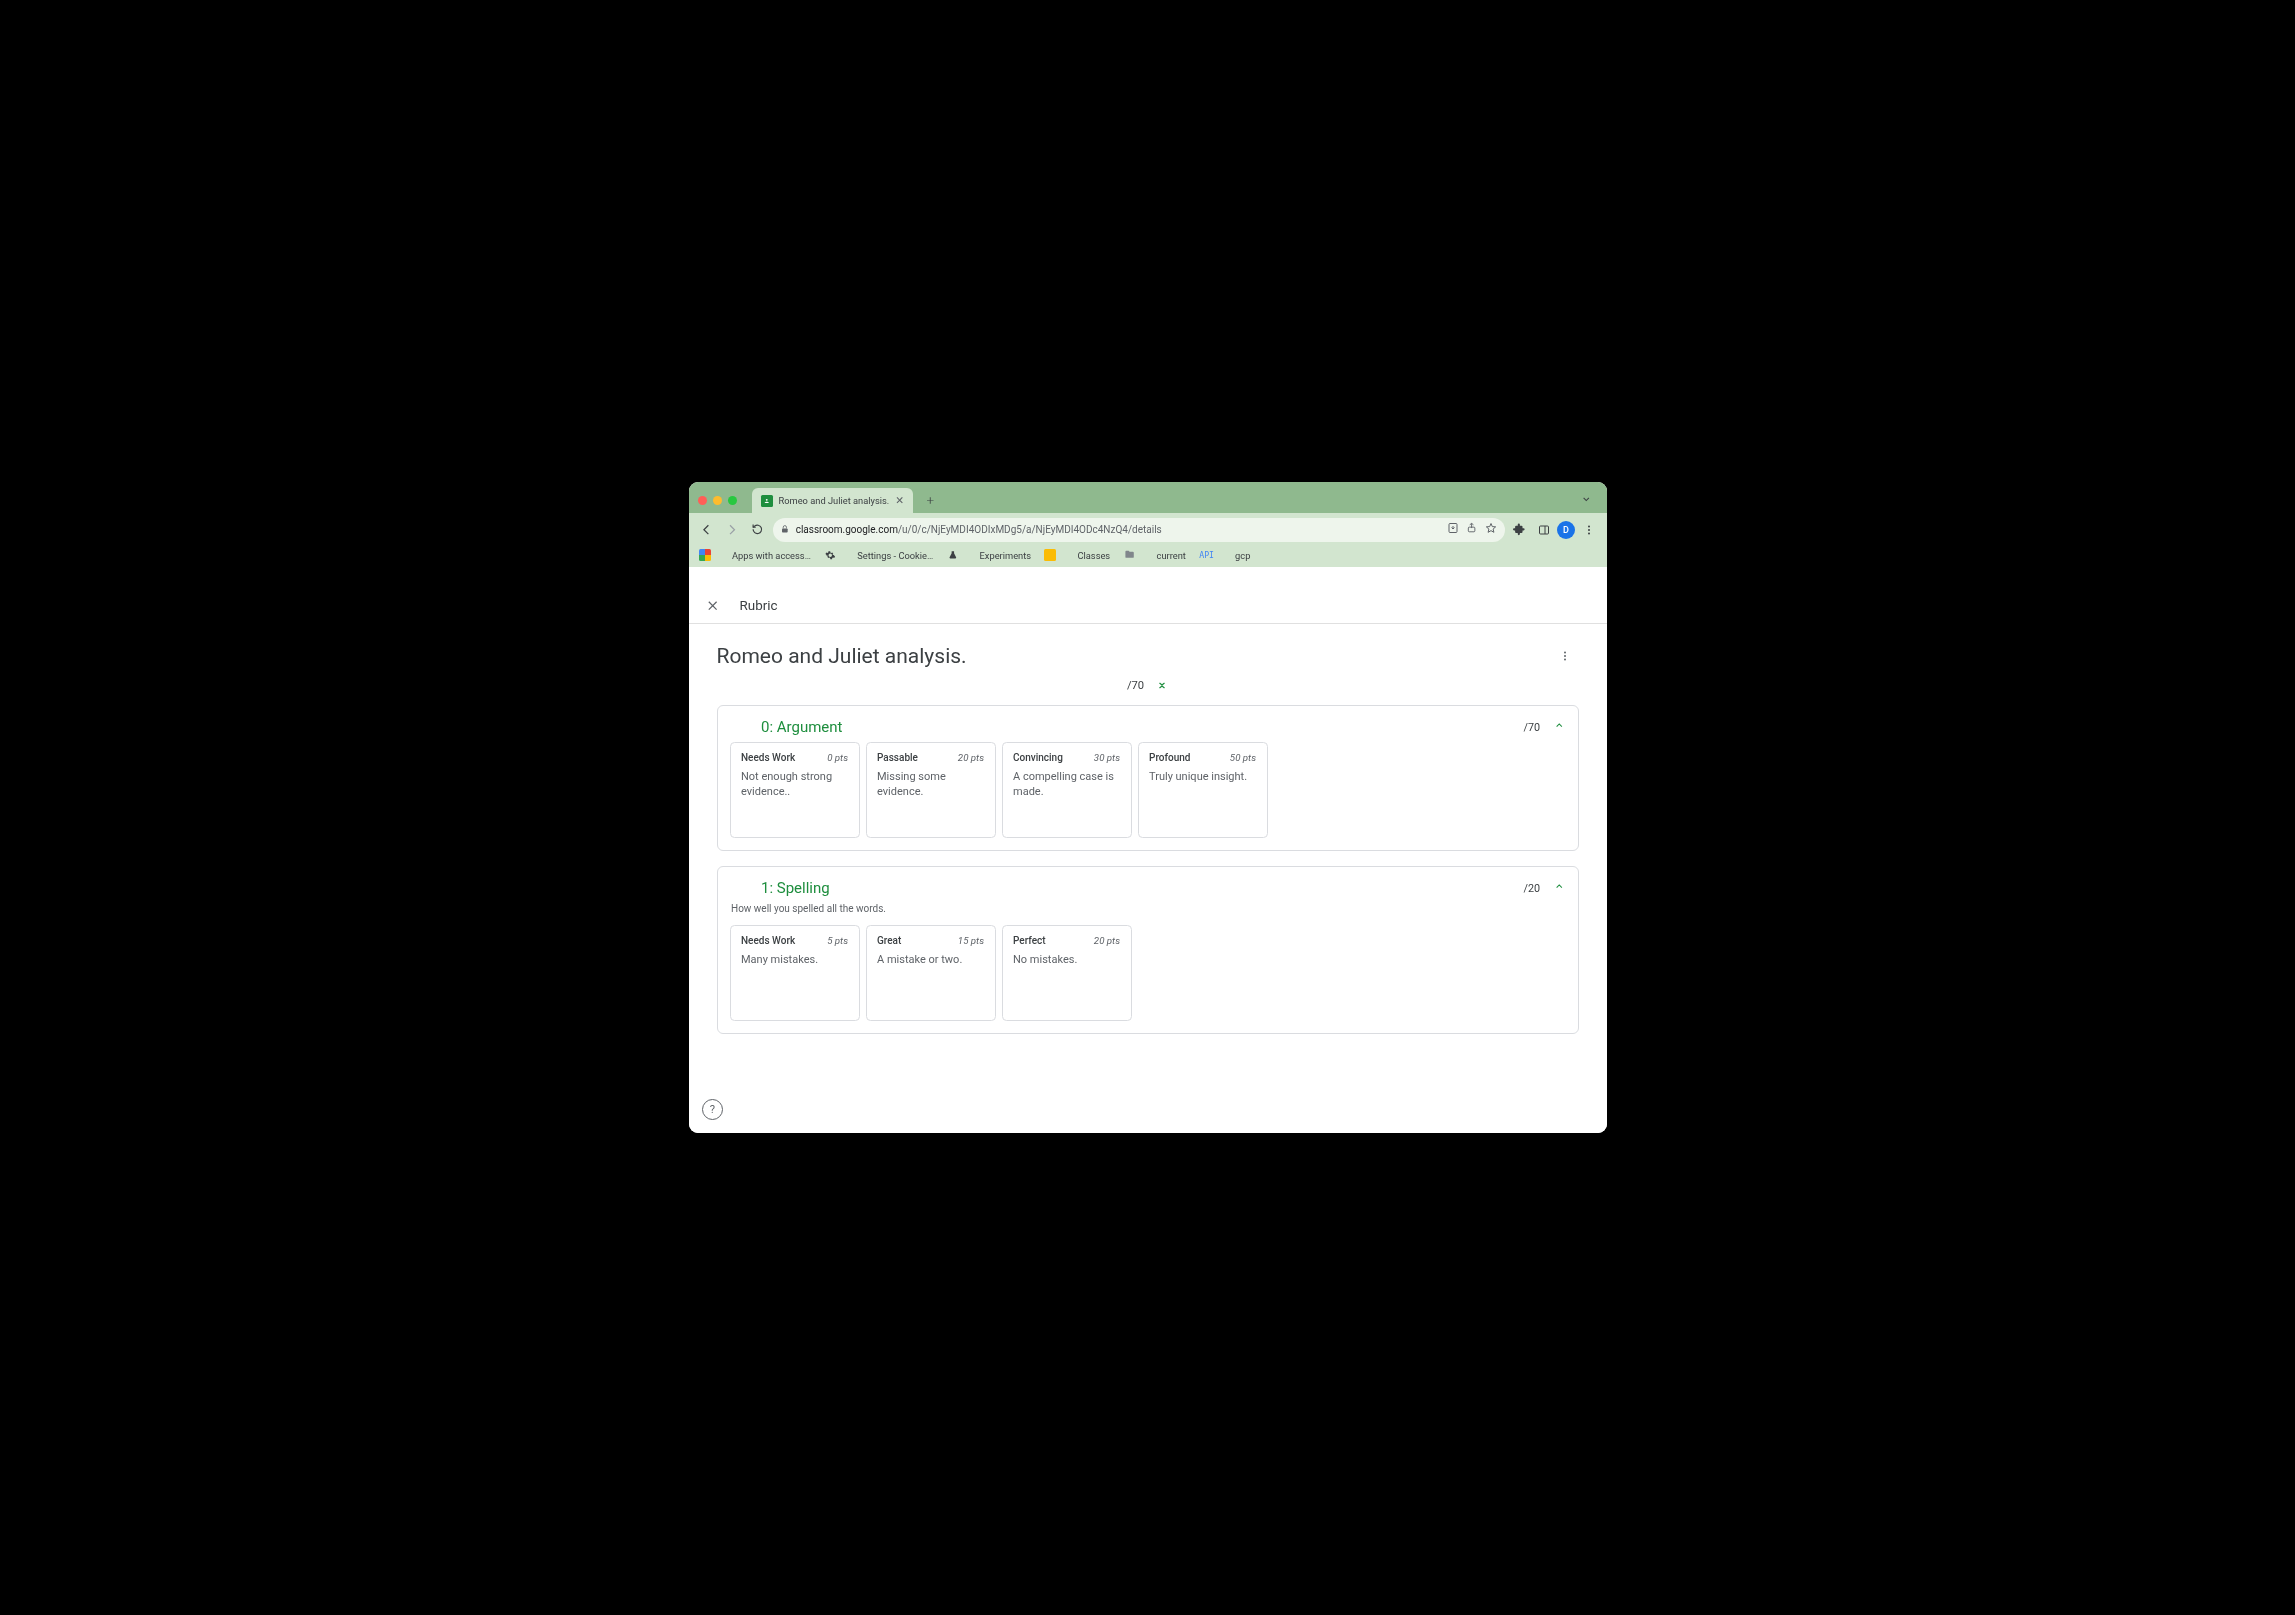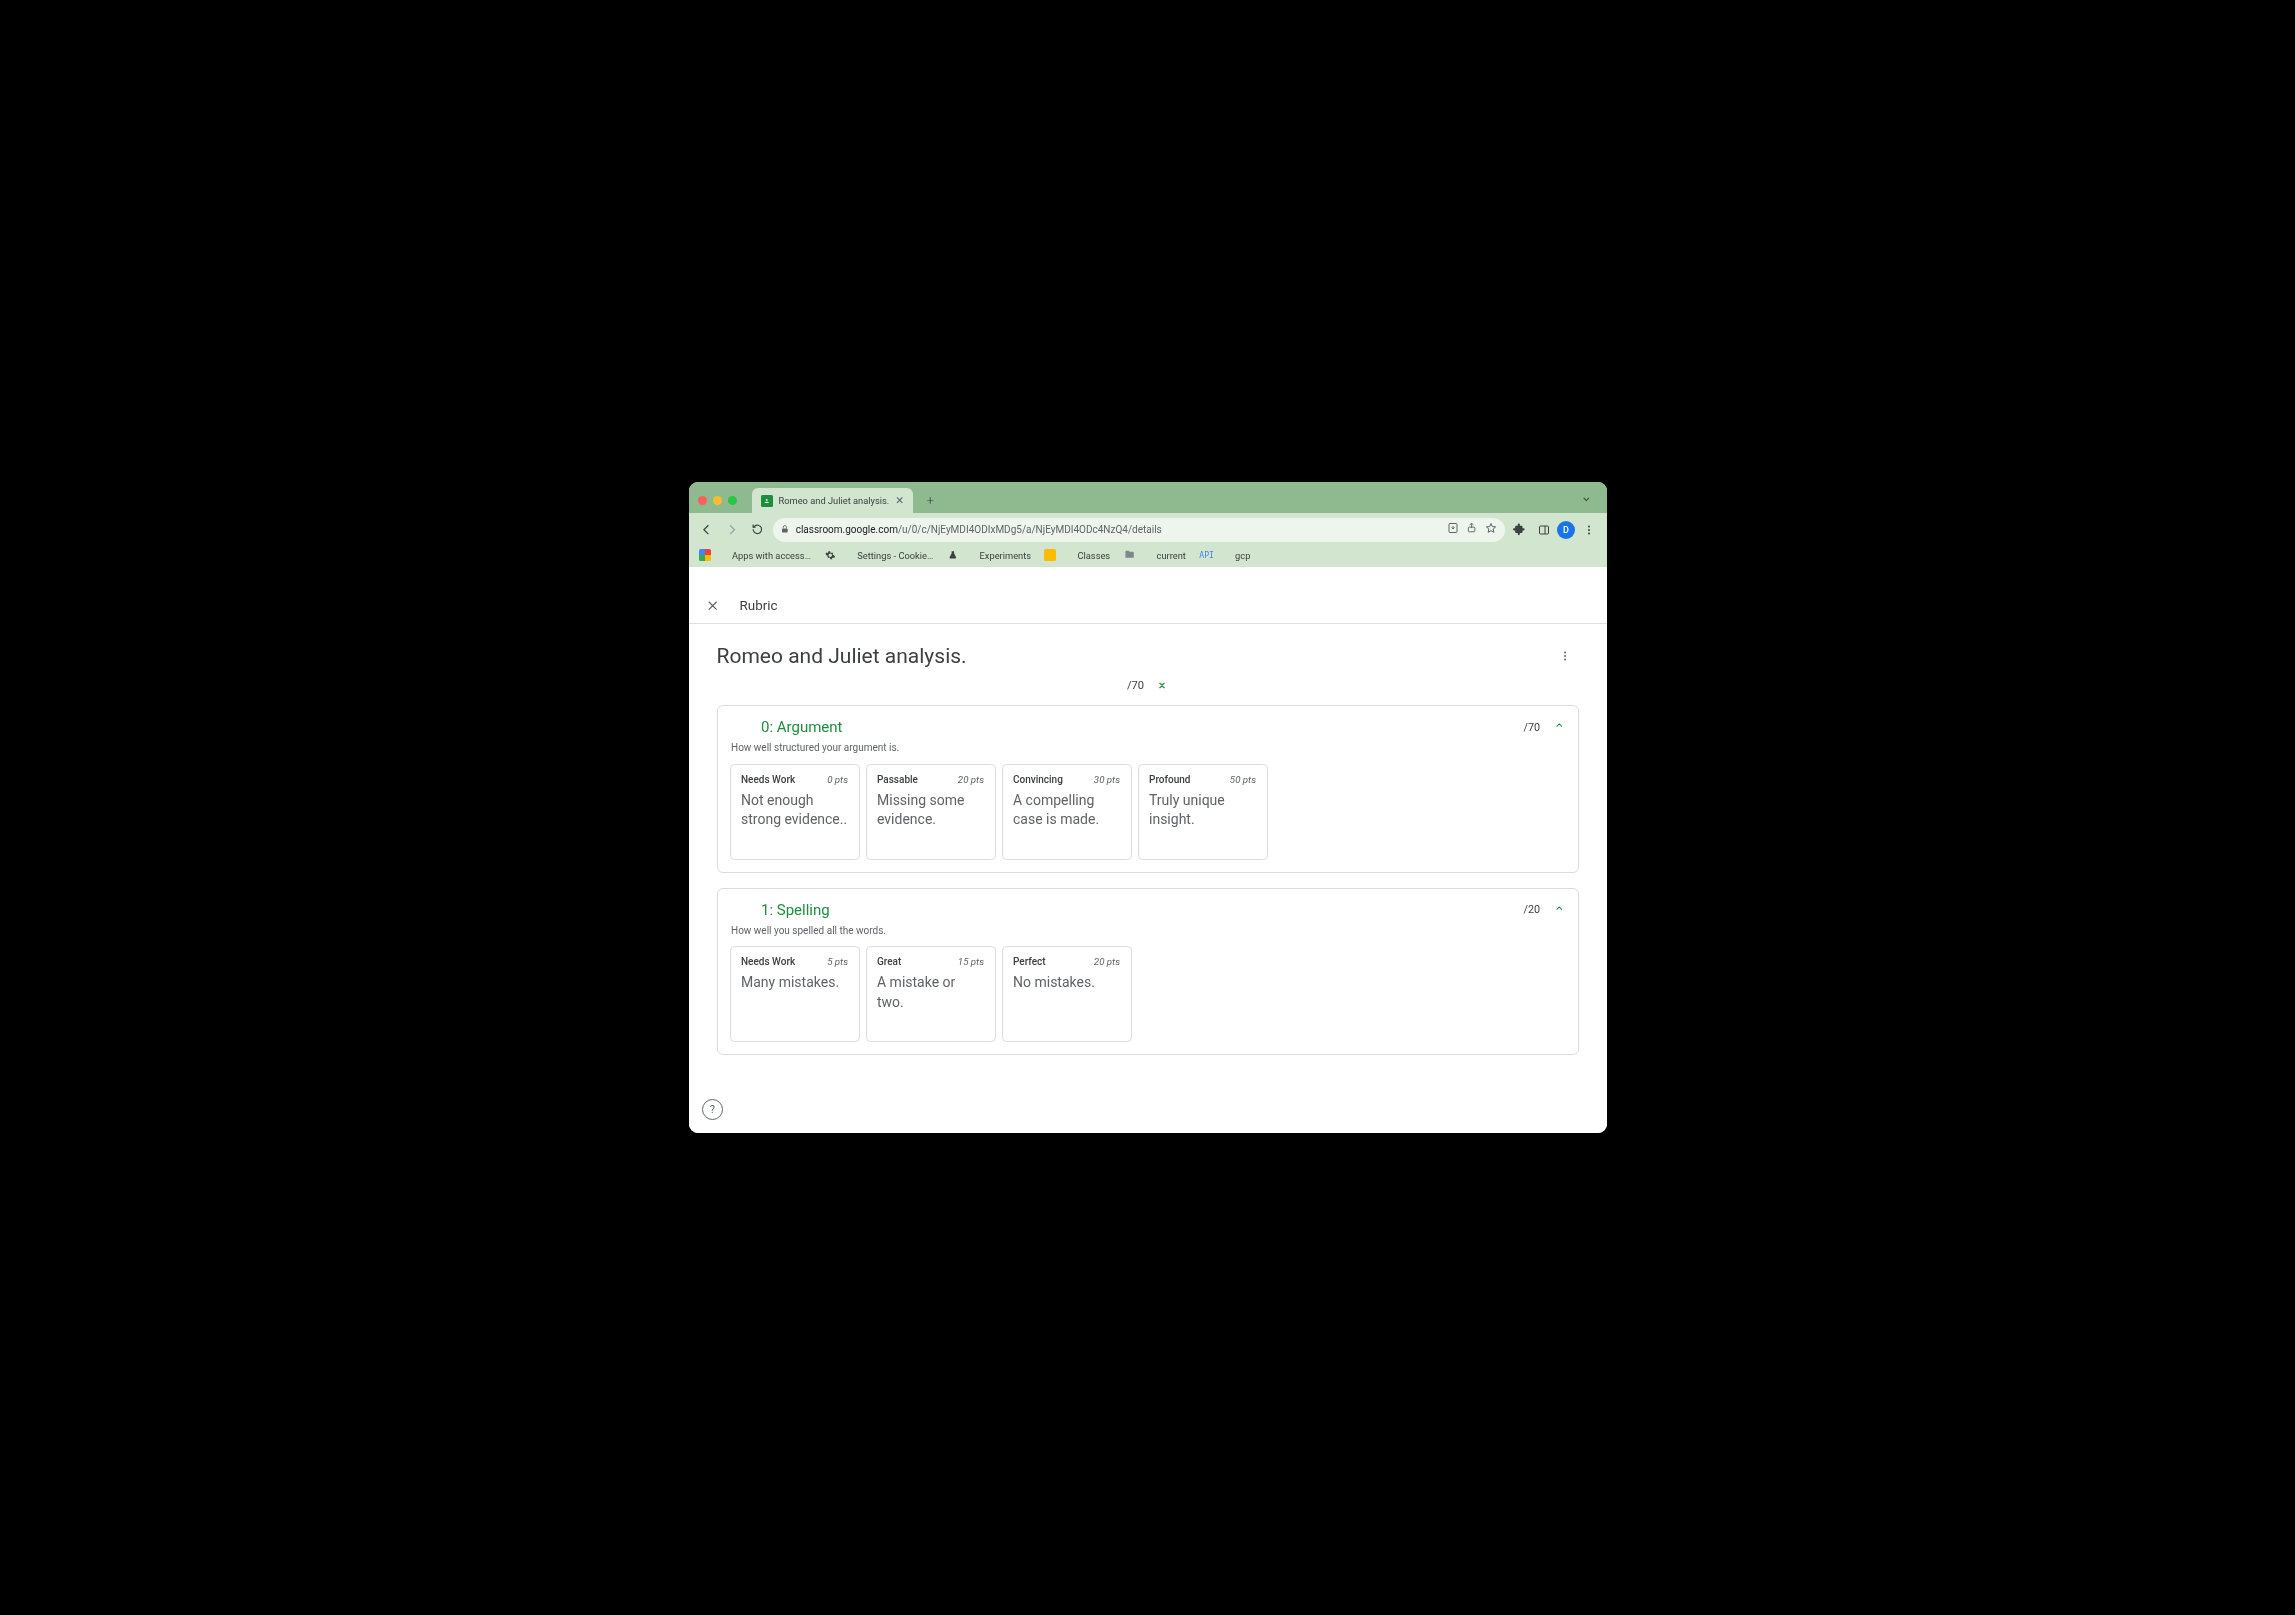--- a/index.html
+++ b/index.html
@@ -154,21 +154,21 @@
       border: 0.7px solid #dadce0;
       border-radius: 4.5px;
       width: 130px;
       min-height: 96px;
       padding: 9px 10.5px;
       cursor: pointer;
     }
     .level-header { display: flex; align-items: baseline; justify-content: space-between; margin-bottom: 6px; }
     .level-title { font-size: 10px; font-weight: 500; color: #3c4043; }
     .level-pts { font-size: 9.7px; font-style: italic; color: #5f6368; }
-    .level-desc { font-size: 14px; color: #5f6368; line-height: 1.4; }
+    .level-desc { font-size: 11px; color: #5f6368; line-height: 1.4; }
     .help-btn {
       position: absolute;
       bottom: 13.4px; left: 13.4px;
       width: 21px; height: 21px;
       border: 1.5px solid #5f6368;
       border-radius: 50%;
       display: flex; align-items: center; justify-content: center;
       color: #5f6368; font-size: 11.2px; cursor: pointer;
     }
   </style>
@@ -348,21 +348,20 @@
 
       <div id="criteria-root">
           <div class="criterion">
             <div class="crit-header">
               <div class="crit-title">0: Argument</div>
               <div class="crit-pts">/70</div>
               <div class="crit-toggle"><svg width="10.5" height="10.5" viewBox="0 0 24 24" fill="none" stroke="#1e8e3e" stroke-width="2.5">
                   <path d="M6 15l6-6 6 6"></path>
                 </svg></div>
             </div>
-            <div class="crit-desc">How well structured your argument is.</div>
             <div class="levels">
               <div class="level">
                 <div class="level-header">
                   <span class="level-title">Needs Work</span>
                   <span class="level-pts">0 pts</span>
                 </div>
                 <div class="level-desc">Not enough strong evidence..</div>
               </div>
               <div class="level">
                 <div class="level-header">

